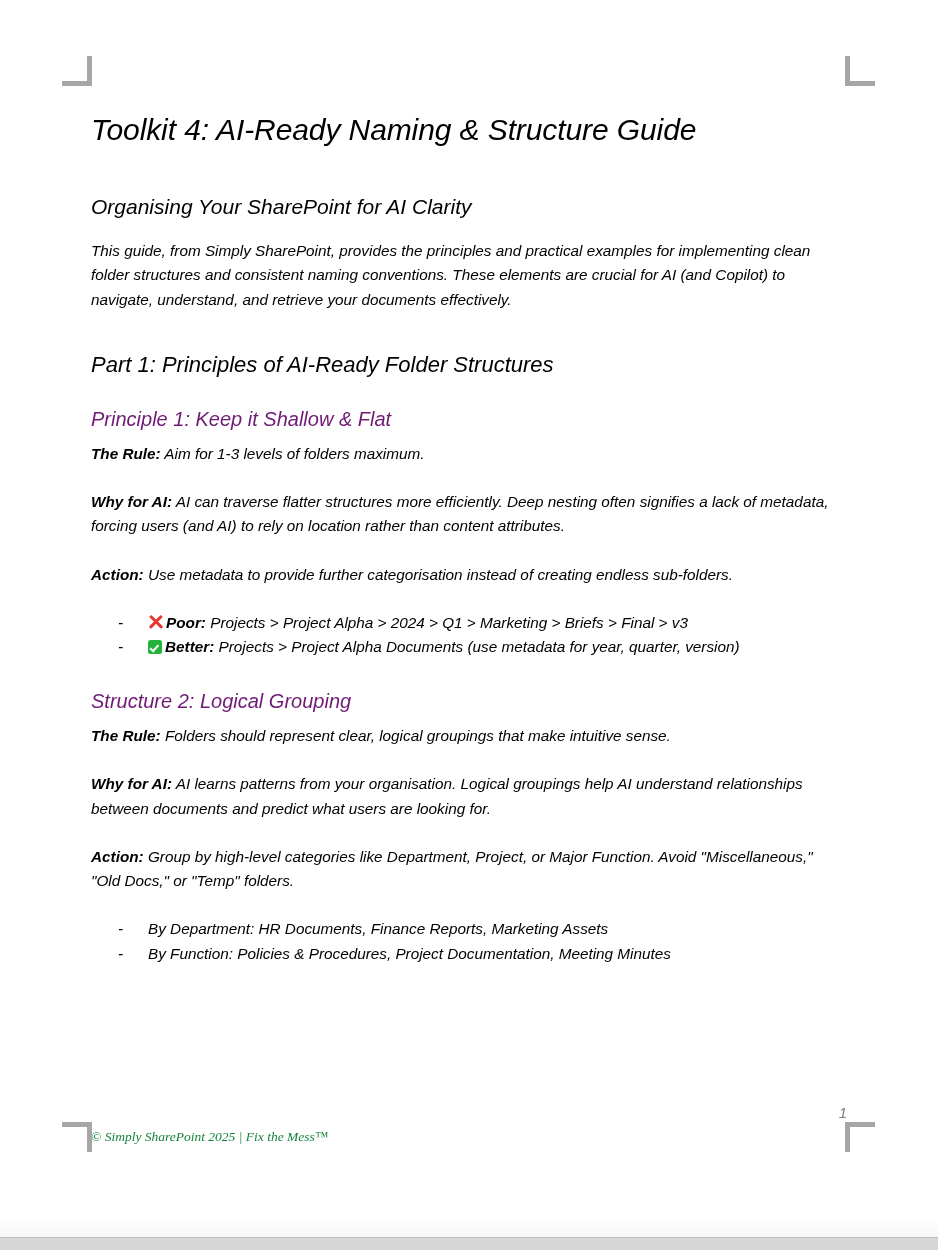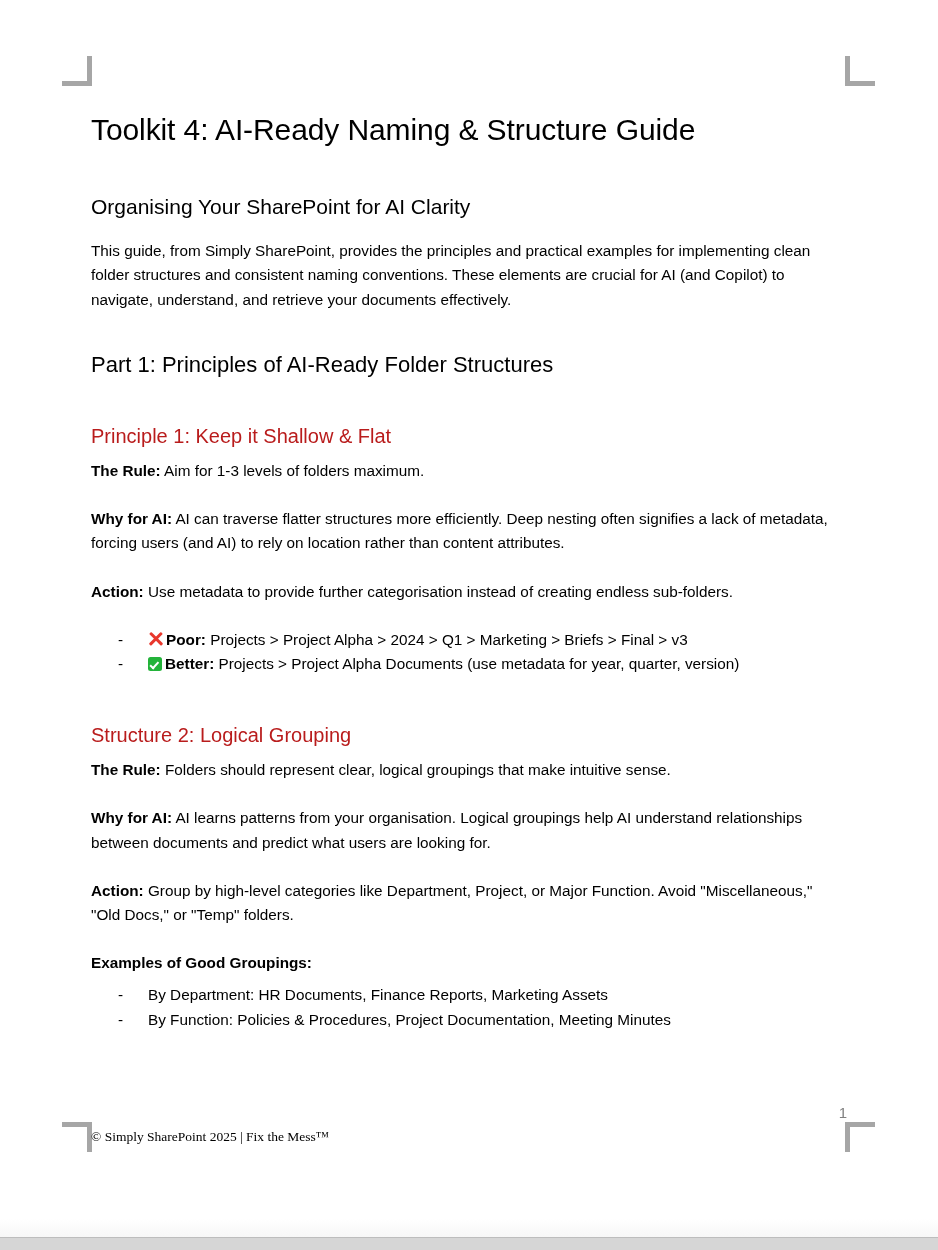--- a/index.html
+++ b/index.html
@@ -17,20 +17,21 @@
     -webkit-font-smoothing: antialiased;
   }
 
   
   .page {
     position: relative;
     width: 938px;
     height: 1237px;
     background: #ffffff;
     box-sizing: border-box;
+    font-style: italic;
   }
 
   
   .crop {
     position: absolute;
     width: 30px;
     height: 30px;
   }
   .crop i {
     position: absolute;
@@ -81,22 +82,22 @@
     font-size: 22px;
     font-weight: normal;
     line-height: 1.2;
     margin: 40px 0 16px 0;
   }
 
   h3.principle {
     font-size: 20px;
     font-weight: normal;
     line-height: 1.2;
-    color: #b91c1c;
-    margin: 46px 0 11px 0;
+    color: #701a75;
+    margin: 29px 0 11px 0;
   }
 
   p.body {
     font-size: 15.3px;
     line-height: 1.58;
     margin: 0 12px 17px 0;
   }
   p.body.tight { margin-bottom: 0; }
   p.body.gap   { margin-bottom: 24px; }
 
@@ -173,21 +174,21 @@
     font-size: 15px;
     color: #808080;
     font-family: "Liberation Sans", sans-serif;
   }
   .footer-note {
     position: absolute;
     left: 91px;
     top: 1129px;
     font-family: "Liberation Serif", serif;
     font-size: 13.5px;
-    color: #000000;
+    color: #15803d;
     white-space: nowrap;
   }
 
   
   .viewer-fade {
     position: absolute;
     left: 0;
     top: 1196px;
     width: 938px;
     height: 41px;
@@ -270,23 +271,20 @@
     </p>
 
     <p class="body gap">
       <span class="b">Why for AI:</span><span> AI learns patterns from your organisation. Logical groupings help AI understand relationships between documents and predict what users are looking for.</span>
     </p>
 
     <p class="body gap">
       <span class="b">Action:</span><span> Group by high-level categories like Department, Project, or Major Function. Avoid "Miscellaneous," "Old Docs," or "Temp" folders.</span>
     </p>
 
-    <p class="body tight">
-      <span class="b">Examples of Good Groupings:</span>
-    </p>
 
     <ul class="dash-list">
       <li>
         <span class="dash">-</span>
         <span>By Department: HR Documents, Finance Reports, Marketing Assets</span>
       </li>
       <li>
         <span class="dash">-</span>
         <span>By Function: Policies &amp; Procedures, Project Documentation, Meeting Minutes</span>
       </li>

